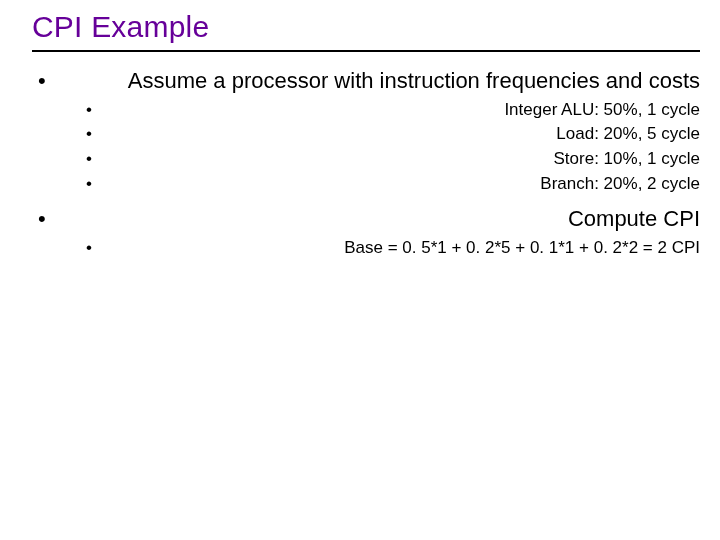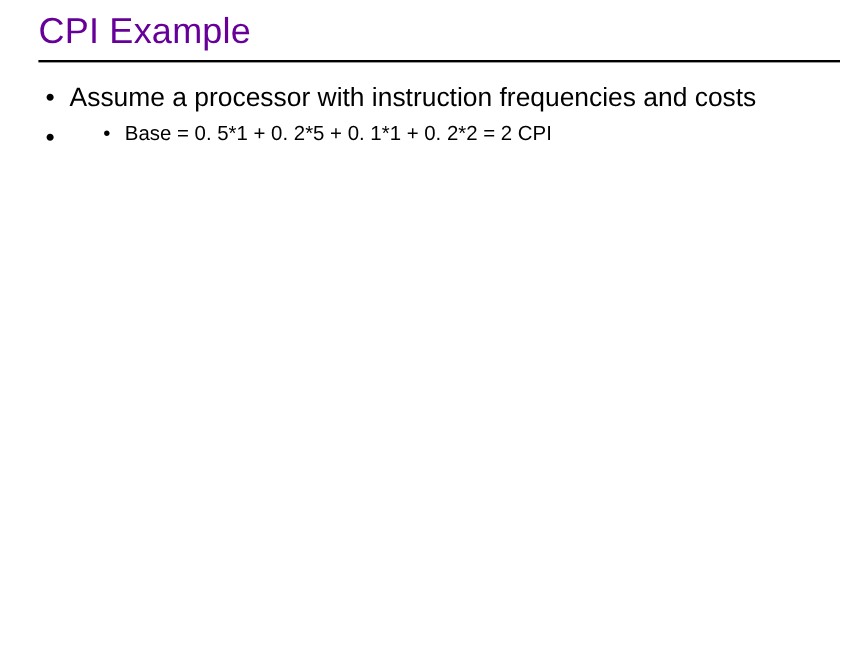--- a/index.html
+++ b/index.html
@@ -1,38 +1,45 @@
 <!DOCTYPE html>
 <html><head>
 <meta charset="utf-8">
 <style>
   * { margin: 0; padding: 0; box-sizing: border-box; }
   html, body { width: 720px; height: 540px; background: #fff; font-family: Verdana, Geneva, sans-serif; color: #000; }
   .slide { position: relative; width: 720px; height: 540px; padding: 10px 20px 0 32px; }
   .title { color: #660099; font-size: 30px; font-weight: 400; letter-spacing: 0.2px; padding-bottom: 4px; }
   .rule { border: none; border-top: 2px solid #000; margin-top: 2px; margin-bottom: 14px; }
   .b1 { list-style: none; margin: 0; padding: 0; }
-  .b1 > li { position: relative; padding-left: 26px; font-size: 22px; line-height: 1.35; margin-bottom: 4px; }
+  .b1 > li { position: relative; padding-left: 26px; font-size: 22px; line-height: 1.35; margin-bottom: 4px; text-align: right; }
   .b1 > li::before { content: "•"; position: absolute; left: 6px; top: 0; font-size: 22px; }
   .b2 { list-style: none; margin: 2px 0 8px 0; padding: 0; }
   .b2 > li { position: relative; padding-left: 46px; font-size: 17px; line-height: 1.45; }
   .b2 > li::before { content: "•"; position: absolute; left: 28px; top: 0; font-size: 17px; }
   .footer { position: absolute; bottom: 20px; left: 20px; right: 20px; display: flex; justify-content: space-between; font-size: 12px; color: #000; }
 </style>
 </head>
 <body>
 
 <div class="slide">
   <div class="title">CPI Example</div>
   <hr class="rule">
 
   <ul class="b1">
     <li>
       <span>Assume a processor with instruction frequencies and costs</span>
+      <ul class="b2">
+        <li>Integer ALU: 50%, 1 cycle</li>
+        <li>Load: 20%, 5 cycle</li>
+        <li>Store: 10%, 1 cycle</li>
+        <li>Branch: 20%, 2 cycle</li>
+      </ul>
     </li>
     <li>
+      <span>Compute CPI</span>
       <ul class="b2">
         <li>Base = 0. 5*1 + 0. 2*5 + 0. 1*1 + 0. 2*2 = 2 CPI</li>
       </ul>
     </li>
   </ul>
 
 </div>
 
 </body></html>

